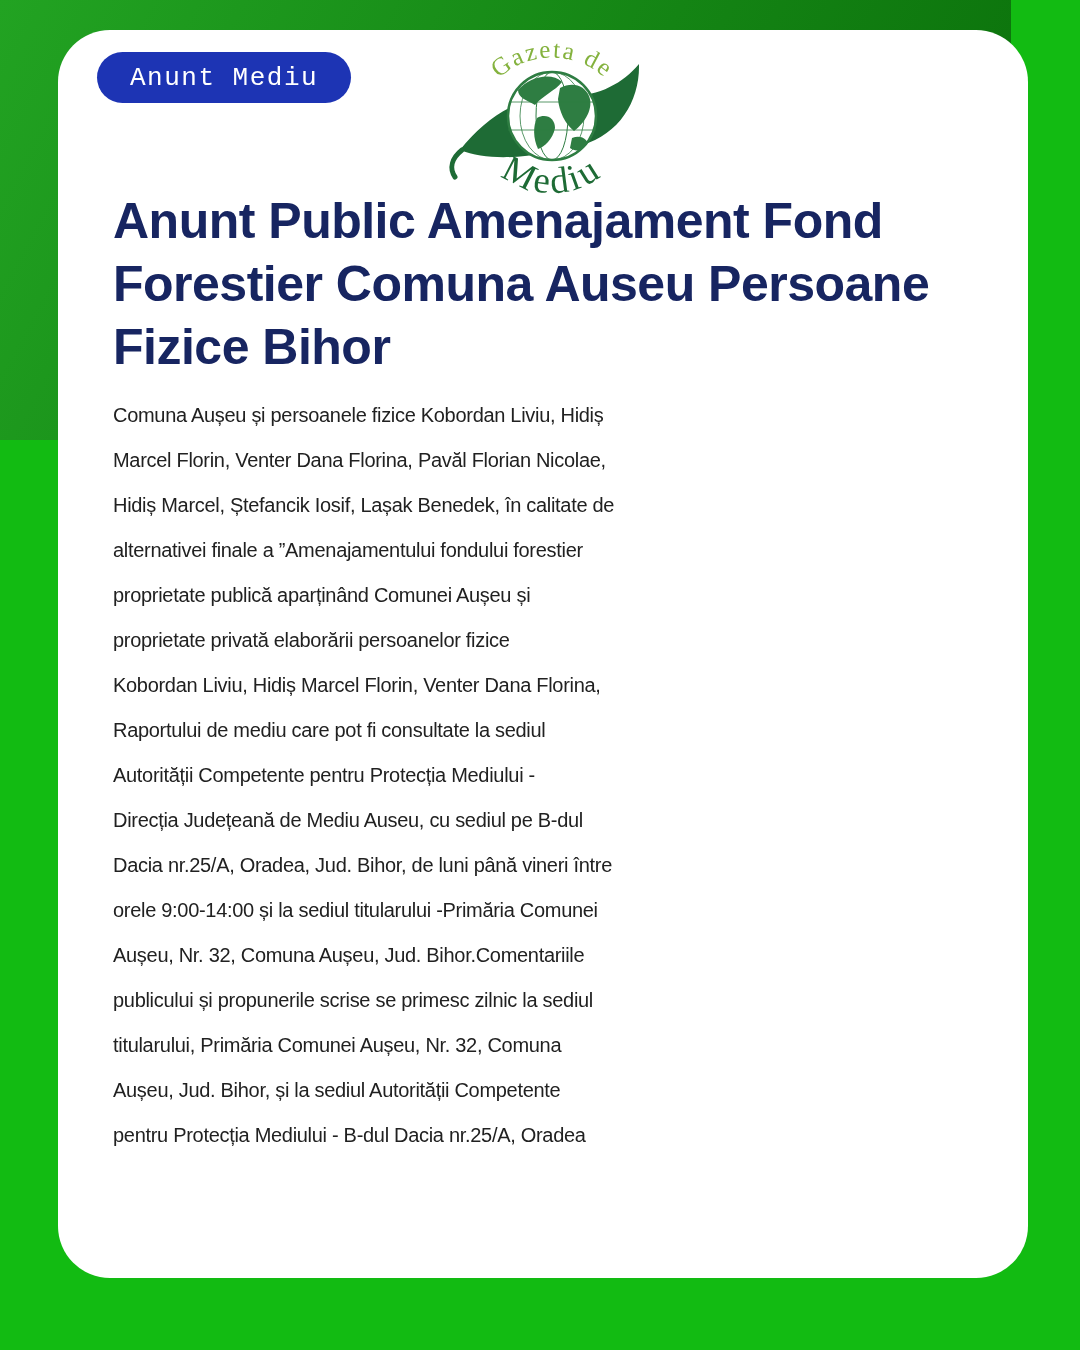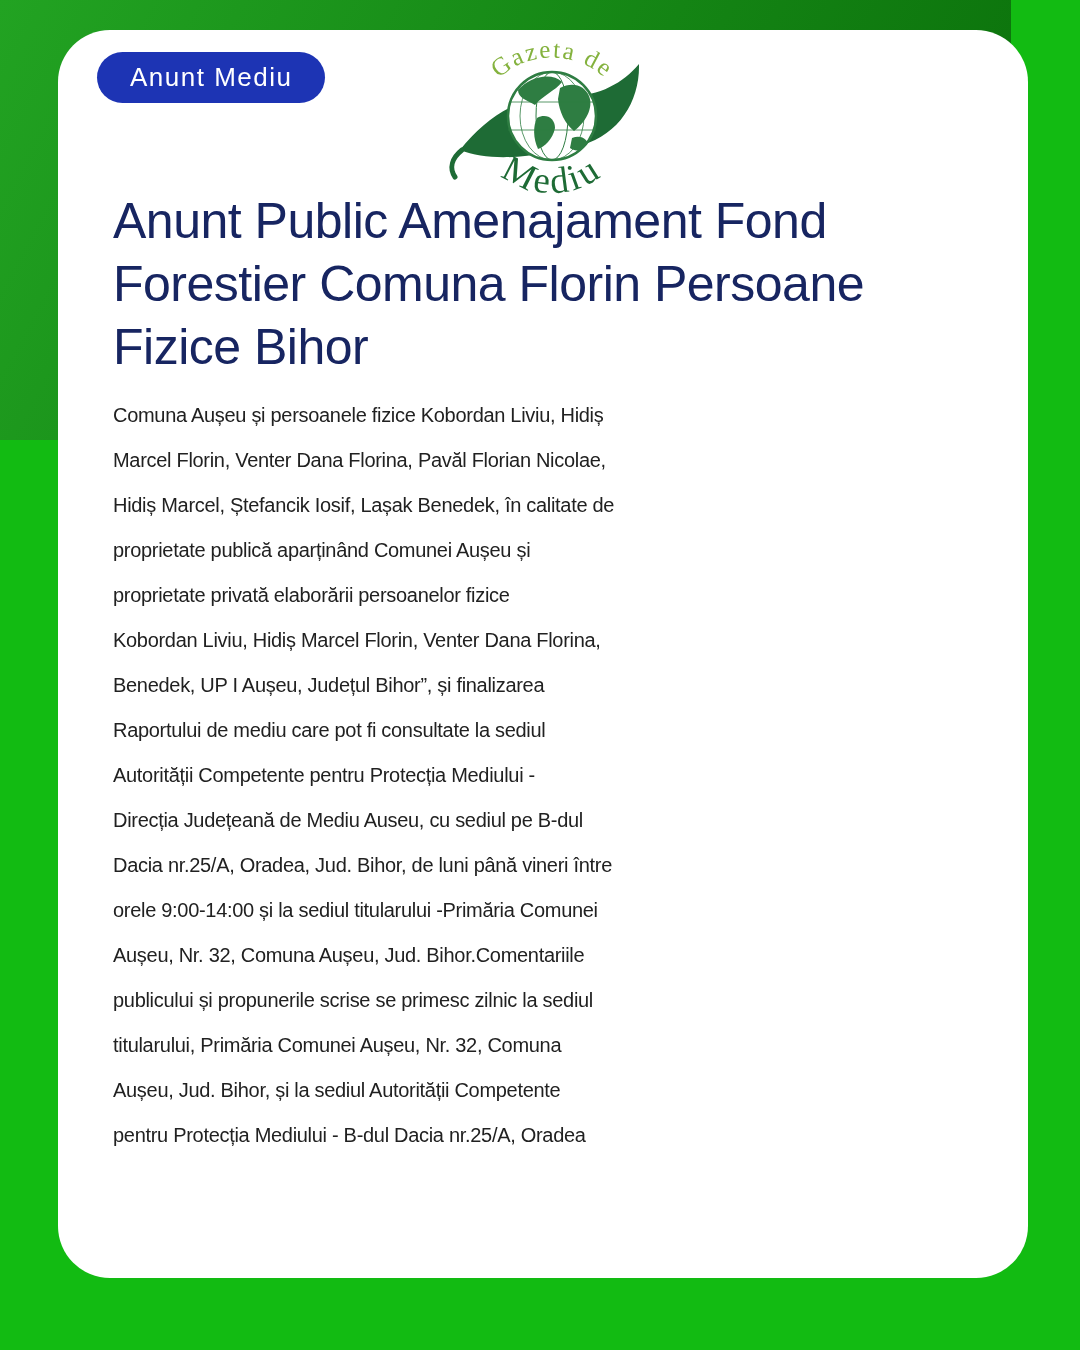--- a/index.html
+++ b/index.html
@@ -13,28 +13,28 @@
     background:linear-gradient(118deg,#22a322 0%,#148414 55%,#096d09 100%);
   }
   .card{
     position:absolute;left:58px;top:30px;width:970px;height:1248px;
     background:#ffffff;border-radius:52px;overflow:hidden;
   }
   .badge{
     position:absolute;left:39px;top:22px;height:51px;
     display:inline-flex;align-items:center;padding:0 33px;
     background:#1d34b4;border-radius:26px;
-    color:#ffffff;font-size:26px;letter-spacing:1.5px;font-weight:400;
+    color:#ffffff;font-size:26px;letter-spacing:1.5px;font-weight:400;font-family:Liberation Mono, monospace;
   }
   .logo{position:absolute;left:384px;top:8px;width:220px;height:160px;}
   .logo-top-text{font-family:"Liberation Serif",serif;font-size:25px;letter-spacing:2px;fill:#84b23e;}
   .logo-bottom-text{font-family:"Liberation Serif",serif;font-size:37px;letter-spacing:3px;fill:#1e6b35;}
   .heading{position:absolute;left:55px;top:160px;width:890px;color:#172561;}
   .heading .line{
-    font-size:50px;line-height:63px;font-weight:400;letter-spacing:-0.5px;
+    font-size:50px;line-height:63px;font-weight:700;letter-spacing:-0.5px;
     white-space:nowrap;
   }
   .article{position:absolute;left:55px;top:363px;width:890px;color:#212121;}
   .article .line{
     font-size:20px;line-height:45px;letter-spacing:-0.3px;white-space:nowrap;
   }
 </style>
 </head>
 <body>
 
@@ -78,32 +78,32 @@
     <text class="logo-top-text">
       <textPath href="#arcTop" startOffset="50%" text-anchor="middle">Gazeta de</textPath>
     </text>
     <text class="logo-bottom-text">
       <textPath href="#arcBottom" startOffset="50%" text-anchor="middle">Mediu</textPath>
     </text>
   </svg>
 
   <div class="heading">
       <div class="line">Anunt Public Amenajament Fond</div>
-      <div class="line">Forestier Comuna Florin Persoane</div>
+      <div class="line">Forestier Comuna Auseu Persoane</div>
       <div class="line">Fizice Bihor</div>
     </div>
 
   <div class="article">
       <div class="line">Comuna Aușeu și persoanele fizice Kobordan Liviu, Hidiș</div>
       <div class="line">Marcel Florin, Venter Dana Florina, Pavăl Florian Nicolae,</div>
       <div class="line">Hidiș Marcel, Ștefancik Iosif, Lașak Benedek, în calitate de</div>
+      <div class="line">alternativei finale a ”Amenajamentului fondului forestier</div>
       <div class="line">proprietate publică aparținând Comunei Aușeu și</div>
       <div class="line">proprietate privată elaborării persoanelor fizice</div>
       <div class="line">Kobordan Liviu, Hidiș Marcel Florin, Venter Dana Florina,</div>
-      <div class="line">Benedek, UP I Aușeu, Județul Bihor”, și finalizarea</div>
       <div class="line">Raportului de mediu care pot fi consultate la sediul</div>
       <div class="line">Autorității Competente pentru Protecția Mediului -</div>
       <div class="line">Direcția Județeană de Mediu Auseu, cu sediul pe B-dul</div>
       <div class="line">Dacia nr.25/A, Oradea, Jud. Bihor, de luni până vineri între</div>
       <div class="line">orele 9:00-14:00 și la sediul titularului -Primăria Comunei</div>
       <div class="line">Aușeu, Nr. 32, Comuna Aușeu, Jud. Bihor.Comentariile</div>
       <div class="line">publicului și propunerile scrise se primesc zilnic la sediul</div>
       <div class="line">titularului, Primăria Comunei Aușeu, Nr. 32, Comuna</div>
       <div class="line">Aușeu, Jud. Bihor, și la sediul Autorității Competente</div>
       <div class="line">pentru Protecția Mediului - B-dul Dacia nr.25/A, Oradea</div>

